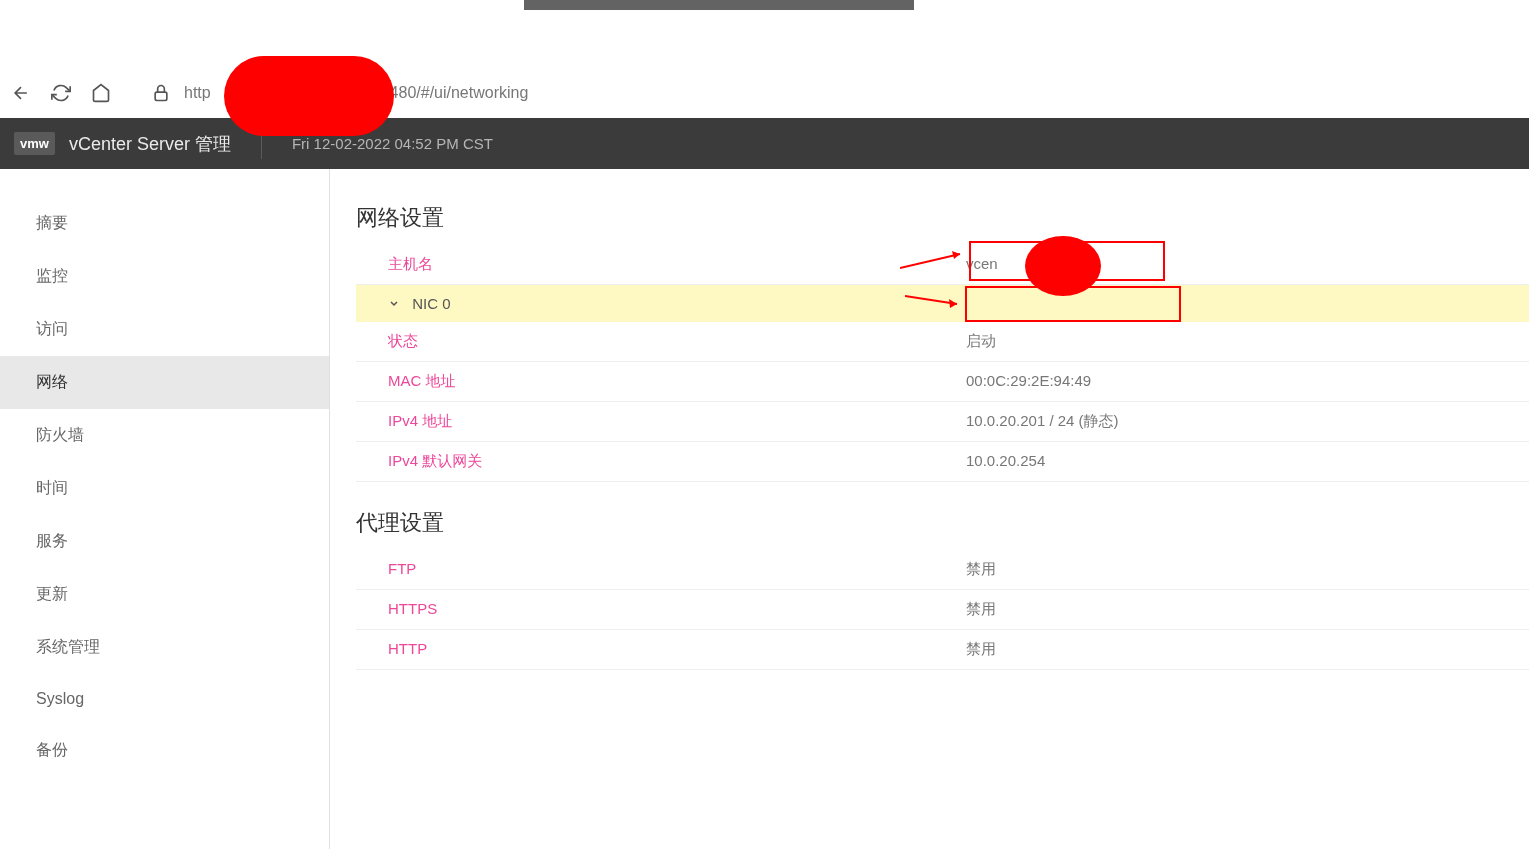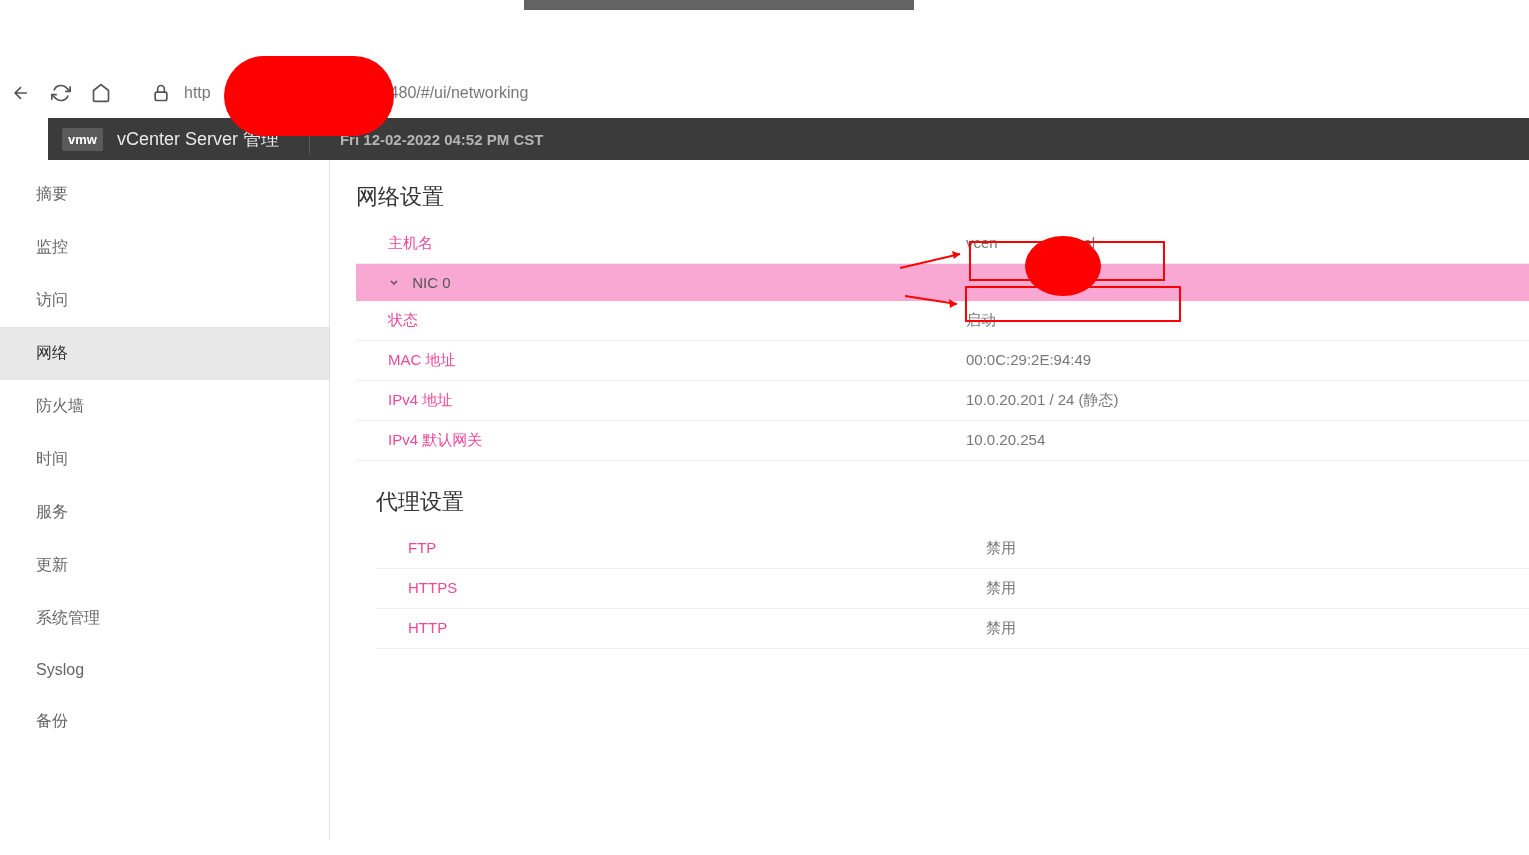--- a/index.html
+++ b/index.html
@@ -51,23 +51,22 @@
       position: absolute;
       background: #ff0000;
       border-radius: 50px;
     }
     .blob-1 { top: 56px; left: 224px; width: 170px; height: 80px; }
     .blob-2 { top: 236px; left: 1025px; width: 76px; height: 60px; border-radius: 50%; z-index: 5; }
     .app-header {
       display: flex;
       align-items: center;
       background: #3b3b3b;
-      height: 42px;
+      height: 51px;
       color: #ffffff;
-      margin-left: 48px;
     }
     .vmw-logo {
       background: #5a5a5a;
       color: #ffffff;
       font-weight: bold;
       font-size: 13px;
       padding: 4px 6px;
       margin-left: 14px;
       border-radius: 2px;
     }
@@ -78,62 +77,61 @@
     }
     .header-divider {
       width: 1px;
       height: 30px;
       background: #5a5a5a;
       margin: 0 30px;
     }
     .timestamp {
       color: #b5b5b5;
       font-size: 15px;
-      font-weight: bold;
     }
     .main-area {
       display: flex;
       height: calc(100% - 175px);
     }
     .sidebar {
       width: 330px;
       border-right: 1px solid #e0e0e0;
-      padding-top: 8px;
+      padding-top: 28px;
     }
     .sidebar-item {
       padding: 16px 36px;
       font-size: 16px;
       color: #666;
       cursor: pointer;
     }
     .sidebar-item.active {
       background: #e8e8e8;
       color: #333;
     }
     .content {
       flex: 1;
-      padding: 22px 0 0 26px;
+      padding: 34px 0 0 26px;
       position: relative;
     }
     .section-title {
       font-size: 22px;
       color: #333;
       margin-bottom: 12px;
       font-weight: normal;
     }
     .settings-table {
       width: 100%;
     }
     .settings-row {
       display: flex;
       border-bottom: 1px solid #eee;
       padding: 10px 0;
     }
     .settings-row.header-row {
-      background: #f9a8d4;
+      background: #fef9c3;
       border-bottom: none;
     }
     .label-cell {
       width: 610px;
       padding-left: 32px;
       color: #ec4899;
       font-size: 15px;
     }
     .header-row .label-cell {
       color: #555;
@@ -172,21 +170,21 @@
       z-index: 3;
     }
     .red-arrow {
       position: absolute;
       z-index: 3;
       pointer-events: none;
     }
     .red-arrow svg { display: block; }
     .arrow-1 { top: 248px; left: 900px; }
     .arrow-2 { top: 288px; left: 905px; }
-    .proxy-section { margin-top: 26px; margin-left: 20px; }
+    .proxy-section { margin-top: 26px; }
   </style>
 </head>
 <body>
 
 <div class="top-gray-bar"></div>
 
 <div class="browser-chrome">
   <div class="nav-icon">
     <svg viewBox="0 0 24 24" fill="none" stroke="currentColor" stroke-width="2">
         <path d="M19 12H5M12 19l-7-7 7-7"></path>

